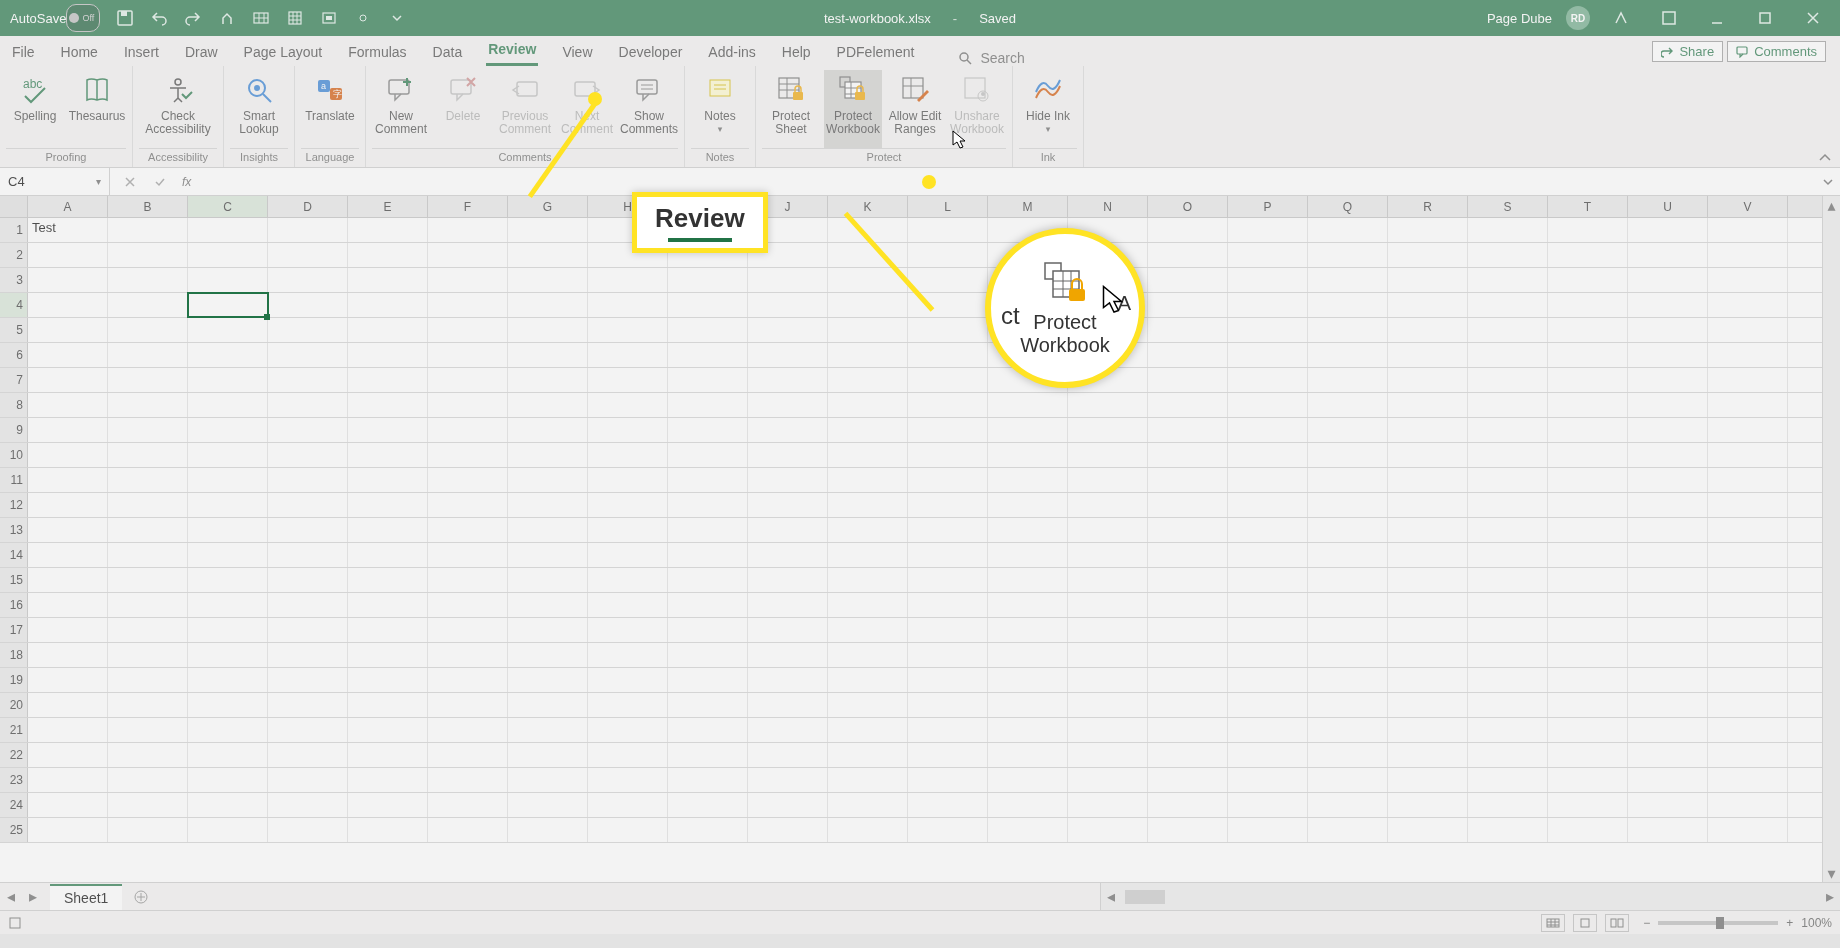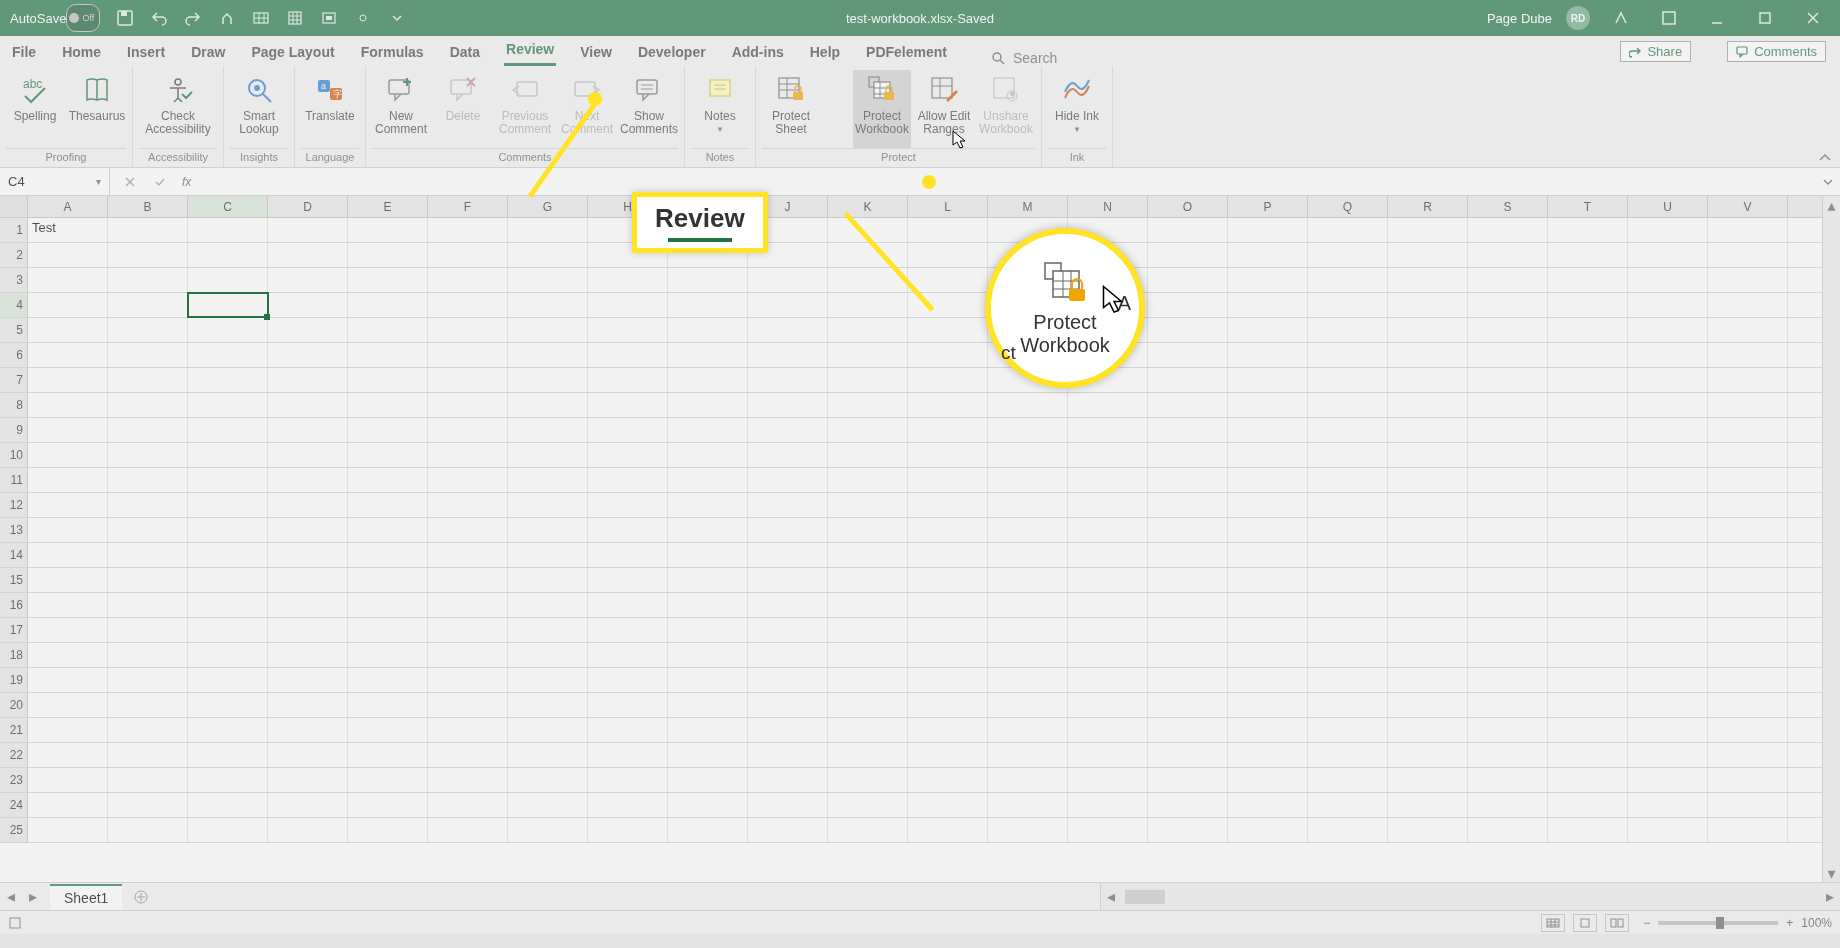--- a/index.html
+++ b/index.html
@@ -7,43 +7,43 @@
   .overlay { position: absolute; inset: 0; background: rgba(220,220,220,0.35); pointer-events: none; }
 
   
   .titlebar { height: 36px; background: #217346; display: flex; align-items: center; color: #fff; font-size: 13px; position: relative; }
   .titlebar .autosave { display: flex; align-items: center; margin-left: 10px; }
   .titlebar .autosave-toggle { width: 34px; height: 28px; border: 1px solid #bbb; border-radius: 10px; background: #1a5c38; display: flex; align-items: center; padding: 0 2px; }
   .titlebar .autosave-toggle .knob { width: 10px; height: 10px; border-radius: 50%; background: #bbb; }
   .titlebar .autosave-toggle .off { font-size: 9px; color: #ccc; margin-left: 3px; }
   .qat { display: flex; align-items: center; gap: 12px; margin-left: 14px; }
   .qat .qbtn { width: 22px; height: 22px; display: flex; align-items: center; justify-content: center; color: #dfeee6; }
-  .titlebar .title-center { position: absolute; left: 50%; transform: translateX(-50%); display: flex; gap: 0; align-items: flex-start; }
+  .titlebar .title-center { position: absolute; left: 50%; transform: translateX(-50%); display: flex; gap: 22px; align-items: flex-start; }
   .titlebar .title-center .sep { color: #cfe3d6; }
   .titlebar .right { position: absolute; right: 0; display: flex; align-items: center; gap: 14px; padding-right: 10px; }
   .titlebar .avatar { width: 24px; height: 24px; border-radius: 50%; background: #6aa886; display: flex; align-items: center; justify-content: center; font-size: 10px; font-weight: 600; color: #fff; }
   .titlebar .winbtn { width: 34px; height: 28px; display: flex; align-items: center; justify-content: center; color: #dfeee6; }
 
   
   .tabsrow { height: 30px; background: #f3f2f1; display: flex; align-items: flex-end; padding: 0 10px; gap: 22px; font-size: 14px; color: #444; position: relative; }
-  .tabsrow .tab { padding: 4px 2px 6px 2px; cursor: pointer; font-weight: bold; }
+  .tabsrow .tab { padding: 4px 2px 6px 2px; cursor: pointer; }
   .tabsrow .tab.active { color: #217346; font-weight: 600; border-bottom: 3px solid #217346; }
   .tabsrow .search { display: flex; align-items: center; gap: 8px; color: #666; margin-left: 20px; }
-  .tabsrow .right-actions { position: absolute; right: 14px; bottom: 4px; display: flex; gap: 36px; font-size: 13px; }
+  .tabsrow .right-actions { position: absolute; right: 14px; bottom: 4px; display: flex; gap: 4px; font-size: 13px; }
   .tabsrow .right-actions .ract { display: flex; align-items: center; gap: 6px; color: #217346; border: 1px solid #999; padding: 2px 8px; background: #fff; }
 
   
   .ribbon { height: 102px; background: #f3f2f1; border-bottom: 1px solid #c9c9c9; display: flex; position: relative; }
   .group { display: flex; flex-direction: column; align-items: center; padding: 4px 6px 2px 6px; border-right: 1px solid #d8d8d8; }
   .group .row { display: flex; gap: 4px; flex: 1; align-items: flex-start; }
   .group .glabel { font-size: 11px; color: #666; height: 16px; display: flex; align-items: center; }
   .bigbtn { width: 58px; height: 78px; display: flex; flex-direction: column; align-items: center; justify-content: flex-start; gap: 2px; font-size: 12px; color: #444; text-align: center; line-height: 1.1; padding-top: 4px; }
   .bigbtn.disabled { color: #aaa; }
   .bigbtn .icon { width: 32px; height: 32px; display: flex; align-items: center; justify-content: center; margin-bottom: 2px; }
-  .bigbtn.highlight { background: #d0cfcd; margin-left: 29px; }
+  .bigbtn.highlight { background: #d0cfcd; }
   .ribbon .collapse { position: absolute; right: 8px; bottom: 2px; color: #666; }
 
   
   .formulabar { height: 28px; background: #fff; border-bottom: 1px solid #c9c9c9; display: flex; align-items: center; }
   .namebox { width: 110px; height: 100%; border-right: 1px solid #c9c9c9; display: flex; align-items: center; padding: 0 8px; font-size: 13px; justify-content: space-between; }
   .namebox .dd { color: #666; font-size: 10px; }
   .fxarea { display: flex; align-items: center; gap: 10px; padding: 0 10px; color: #999; }
   .fxarea .fbtn { width: 20px; display: flex; justify-content: center; }
   .formulabar .expand { margin-left: auto; margin-right: 6px; color: #666; }
 
@@ -83,21 +83,21 @@
 
   
   .callout-review { position: absolute; left: 632px; top: 192px; background: #fff; border: 5px solid #ffe324; padding: 6px 18px 2px 18px; font-size: 26px; font-weight: 600; color: #333; z-index: 20; box-shadow: 0 0 8px rgba(0,0,0,.2); }
   .callout-review::after { content: ""; display: block; width: 64px; height: 4px; background: #217346; margin: 4px auto 4px auto; }
   .callout-line1 { position: absolute; left: 595px; top: 100px; width: 5px; height: 118px; background: #ffe324; transform: rotate(35deg); transform-origin: top; z-index: 19; }
   .callout-dot1 { position: absolute; left: 588px; top: 92px; width: 14px; height: 14px; border-radius: 50%; background: #ffe324; z-index: 19; }
   .callout-line2 { position: absolute; left: 930px; top: 180px; width: 5px; height: 130px; background: #ffe324; transform: rotate(-42deg); transform-origin: bottom; z-index: 19; }
   .callout-dot2 { position: absolute; left: 922px; top: 175px; width: 14px; height: 14px; border-radius: 50%; background: #ffe324; z-index: 19; }
   .callout-circle { position: absolute; left: 985px; top: 228px; width: 160px; height: 160px; border-radius: 50%; background: #fff; border: 6px solid #ffe324; z-index: 20; display: flex; flex-direction: column; align-items: center; justify-content: center; font-size: 20px; color: #333; box-shadow: 0 0 10px rgba(0,0,0,.25); }
   .callout-circle .big-icon { width: 48px; height: 48px; display: flex; align-items: center; justify-content: center; margin-bottom: 4px; }
-  .callout-circle .ct1 { position: absolute; left: 10px; top: 68px; font-size: 19px; margin-top: 40px; }
+  .callout-circle .ct1 { position: absolute; left: 10px; top: 68px; font-size: 24px; }
   .callout-circle .ct2 { position: absolute; right: 8px; top: 58px; font-size: 20px; }
   .cursor-small { position: absolute; left: 952px; top: 130px; z-index: 21; }
   .cursor-big { position: absolute; left: 1106px; top: 290px; z-index: 22; transform: scale(1.5); }
 
   svg { display: block; }
 </style>
 </head>
 <body>
 
 <div class="titlebar">

